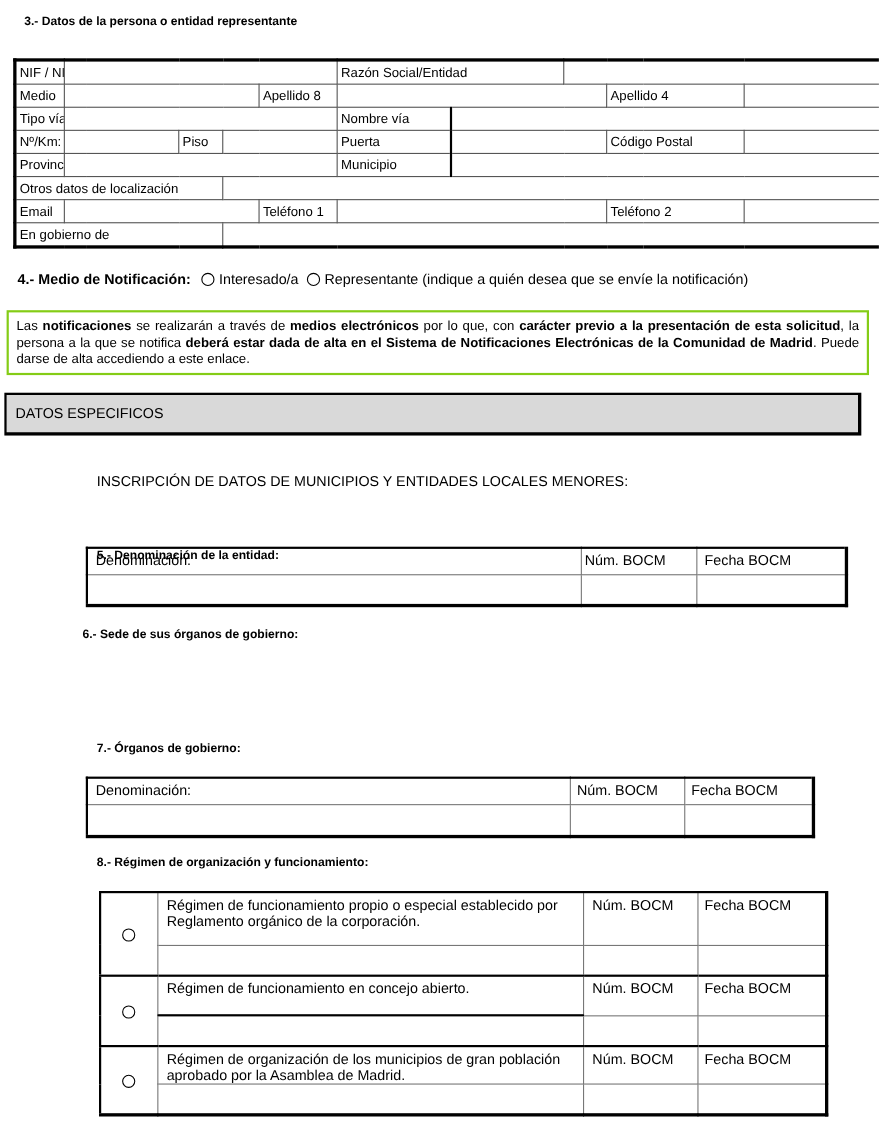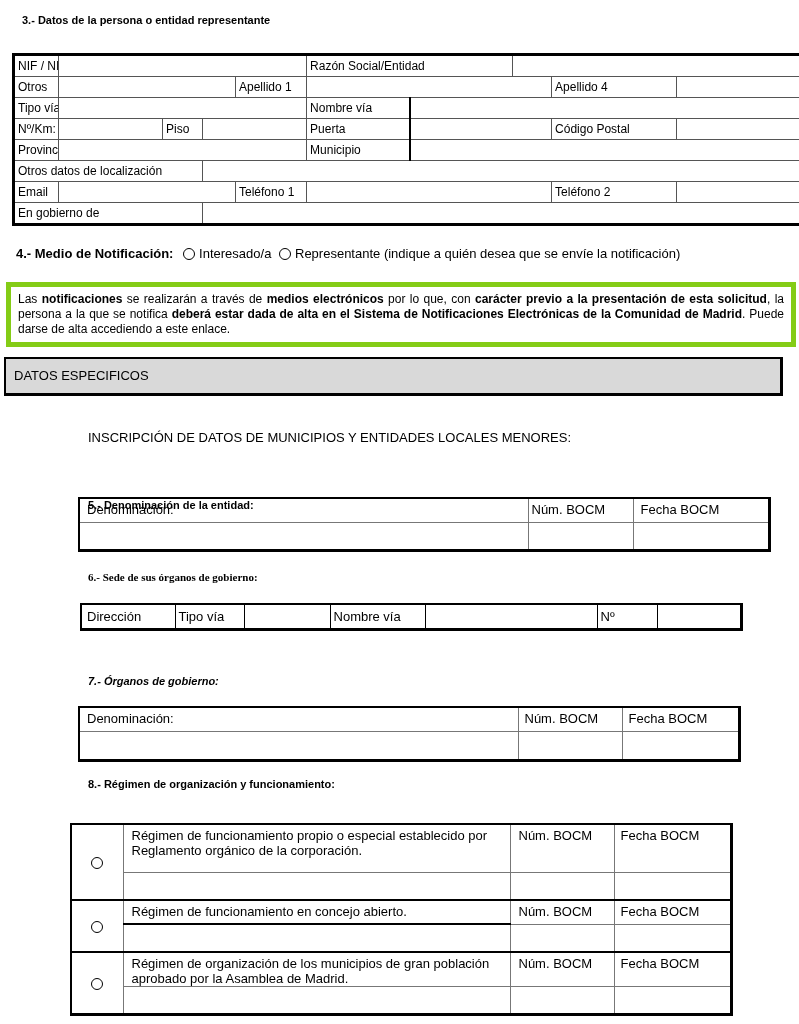--- a/index.html
+++ b/index.html
@@ -13,39 +13,39 @@
   
   #t3 { left: 12px; top: 53px; width: 780px; border: 3px solid #000; }
   #t3 td { border: 1px solid #555; height: 20px; line-height: 20px; font-size: 12px; }
   #t3 td.bl { border-left: 2px solid #000; }
 
   
   #notif { left: 16px; top: 246px; font-size: 13px; white-space: nowrap; }
   #notif .lbl { font-weight: bold; text-align: right; }
   .radio { display: inline-block; width: 10px; height: 10px; border: 1px solid #000;
            border-radius: 50%; vertical-align: middle; margin: 0 4px 2px 6px; }
-  #infobox { left: 6px; top: 282px; width: 766px; border: 5px solid #84cc16; padding: 5px 7px 5px 7px;
+  #infobox { left: 6px; top: 282px; width: 766px; border: 2px solid #84cc16; padding: 5px 7px 5px 7px;
              font-size: 12px; line-height: 15px; text-align: justify; }
   #infobox b { font-weight: bold; }
 
   #datos-hdr { left: 4px; top: 357px; width: 766px; height: 34px; background: #d9d9d9;
                border: 2px solid #000; border-right-width: 3px; border-bottom-width: 3px;
                font-size: 13px; line-height: 34px; padding-left: 8px; box-sizing: content-box; }
 
   #insc { left: 88px; top: 430px; font-size: 13px; }
   #h5 { left: 88px; top: 465px; margin-top: 34px; }
   #t5 { left: 78px; top: 497px; width: 690px; border: 2px solid #000; border-right-width: 3px; border-bottom-width: 3px; }
   #t5 td, #t7 td { border: 1px solid #777; font-size: 13px; }
-  #h6 { left: 88px; top: 571px; font-family: Liberation Serif, serif; }
+  #h6 { left: 75px; top: 571px; }
   #t6 { left: 80px; top: 603px; width: 660px; border: 2px solid #000; border-right-width: 3px; border-bottom-width: 3px; }
   #t6 td { border: 1px solid #000; height: 23px; line-height: 23px; font-size: 13px; }
-  #h7 { left: 88px; top: 675px; font-style: italic; }
+  #h7 { left: 88px; top: 675px; }
   #t7 { left: 78px; top: 706px; width: 660px; border: 2px solid #000; border-right-width: 3px; border-bottom-width: 3px; }
   #h8 { left: 88px; top: 778px; }
-  #t8 { left: 70px; top: 810px; width: 660px; border: 2px solid #000; border-right-width: 3px; border-bottom-width: 3px; margin-top: 13px; }
+  #t8 { left: 90px; top: 810px; width: 660px; border: 2px solid #000; border-right-width: 3px; border-bottom-width: 3px; }
   #t8 td { border: 1px solid #777; font-size: 13px; }
   #t8 td.rad { text-align: center; vertical-align: middle; border-right: 1px solid #777; }
   #t8 td.wrap { white-space: normal; line-height: 15px; padding-top: 3px; }
   #t8 tr.sep td { border-bottom: 2px solid #000; }
 </style>
 </head>
 <body>
 
 <div class="abs h-bold" style="left:22px;top:14px;">3.- Datos de la persona o entidad representante</div>
 
@@ -65,23 +65,23 @@
       <col style="width:211px">
   </colgroup>
   <tbody>
       <tr>
     <td colspan="1" style="width:auto">NIF / NIE</td>
     <td colspan="5"></td>
     <td colspan="2">Razón Social/Entidad</td>
     <td colspan="4"></td>
   </tr>
   <tr>
-    <td>Otros</td>
+    <td>Medio</td>
     <td colspan="4"></td>
-    <td>Apellido 1</td>
+    <td>Apellido 8</td>
     <td colspan="3"></td>
     <td colspan="2">Apellido 4</td>
     <td></td>
   </tr>
   <tr>
     <td>Tipo vía</td>
     <td colspan="5"></td>
     <td>Nombre vía</td>
     <td colspan="5" class="bl"></td>
   </tr>
@@ -161,29 +161,20 @@
       <col style="width:51px">
       <col style="width:86px">
       <col style="width:95px">
       <col style="width:150px">
       <col style="width:22px">
       <col style="width:50px">
       <col style="width:10px">
       <col style="width:84px">
   </colgroup>
   <tbody>
-      <tr>
-    <td colspan="2" style="padding-left:5px">Dirección</td>
-    <td colspan="2">Tipo vía</td>
-    <td></td>
-    <td>Nombre vía</td>
-    <td colspan="2"></td>
-    <td colspan="2">Nº</td>
-    <td></td>
-  </tr>
 </tbody>
   </table>
 
 <div id="h7" class="abs h-bold">7.- Órganos de gobierno:</div>
 <table id="t7" class="abs">
   <colgroup>
       <col style="width:439px">
       <col style="width:104px">
       <col style="width:117px">
     </colgroup>
@@ -214,21 +205,21 @@
     <td rowspan="2" class="rad" style="border-bottom:2px solid #000"><span class="radio" style="margin:0"></span></td>
     <td class="wrap" style="padding-left:8px">Régimen de funcionamiento propio o especial establecido por Reglamento orgánico de la corporación.</td>
     <td class="wrap" style="padding-left:8px">Núm. BOCM</td>
     <td class="wrap" style="padding-left:6px">Fecha BOCM</td>
   </tr>
   <tr class="sep" style="height:28px">
     <td></td>
     <td></td>
     <td></td>
   </tr>
-  <tr style="height:24px">
+  <tr style="height:36px">
     <td rowspan="2" class="rad" style="border-bottom:2px solid #000"><span class="radio" style="margin:0"></span></td>
     <td class="wrap" style="padding-left:8px;border-bottom:2px solid #000">Régimen de funcionamiento en concejo abierto.</td>
     <td class="wrap" style="padding-left:8px">Núm. BOCM</td>
     <td class="wrap" style="padding-left:6px">Fecha BOCM</td>
   </tr>
   <tr class="sep" style="height:28px">
     <td></td>
     <td></td>
     <td></td>
   </tr>

